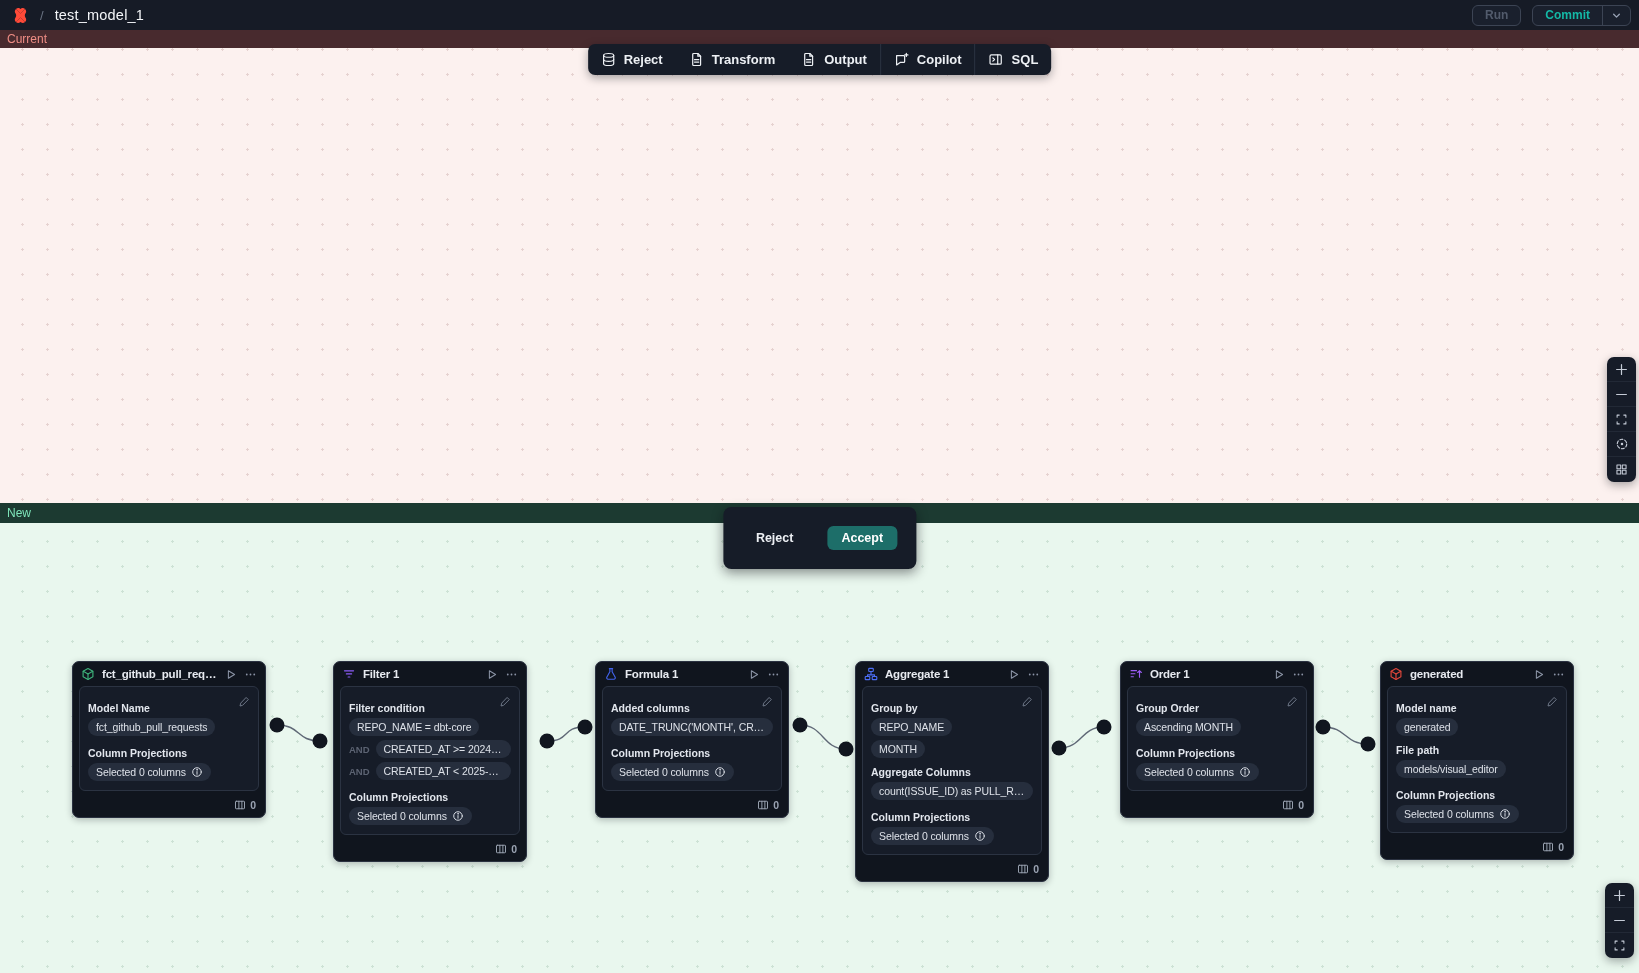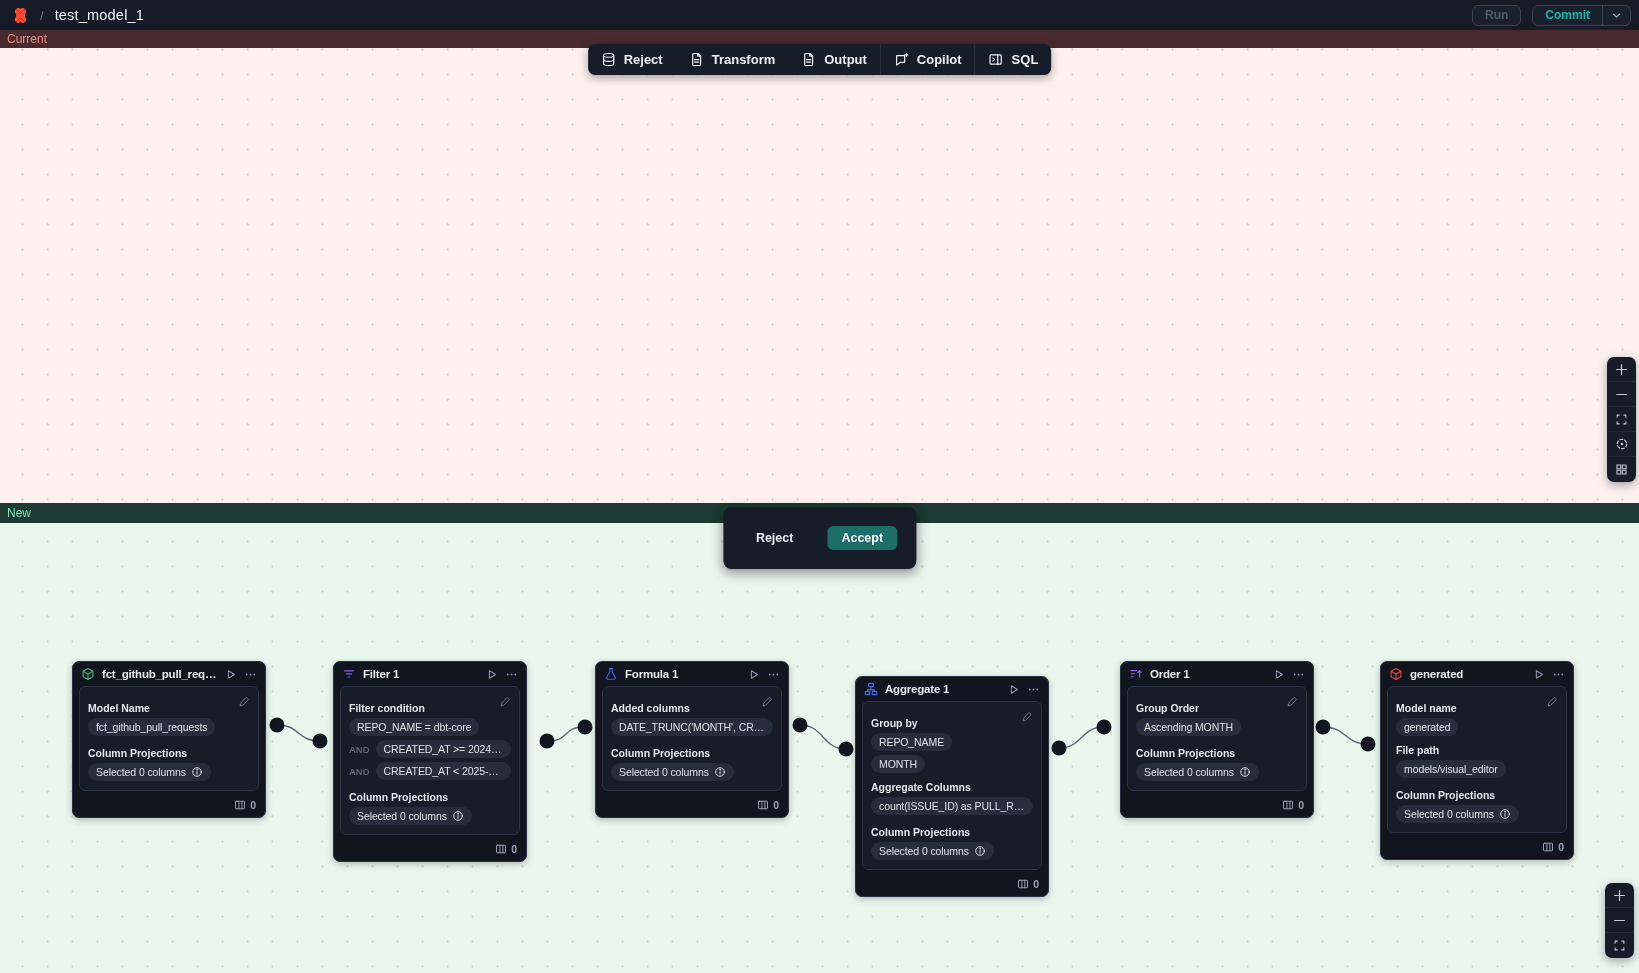--- a/index.html
+++ b/index.html
@@ -478,21 +478,21 @@
     <div class="node-footer">
       <span class="icon">
             <svg viewBox="0 0 16 16" width="12" height="12" fill="none" stroke="currentColor" stroke-width="1.3" stroke-linecap="round" stroke-linejoin="round">
               <rect x="2" y="3" width="12" height="10" rx="1"></rect>
               <path d="M6.5 3v10M10.5 3v10"></path>
             </svg>
           </span>
       <span>0</span>
     </div>
   </div>
-      <div class="node" style="left:855px; top:661px;margin-top:15px;">
+      <div class="node" style="left:855px; top:661px;">
     <div class="node-header">
       <span class="icon" style="color:#4c6ef5">
             <svg viewBox="0 0 16 16" width="14" height="14" fill="none" stroke="currentColor" stroke-width="1.3" stroke-linecap="round" stroke-linejoin="round">
               <rect x="5.4" y="1.6" width="5.2" height="3.6" rx=".8"></rect>
               <rect x="1.4" y="10.8" width="5.2" height="3.6" rx=".8"></rect>
               <rect x="9.4" y="10.8" width="5.2" height="3.6" rx=".8"></rect>
               <path d="M8 5.2v2.4M4 10.8V9h8v1.8"></path>
             </svg>
           </span>
       <span class="node-title">Aggregate 1</span>

